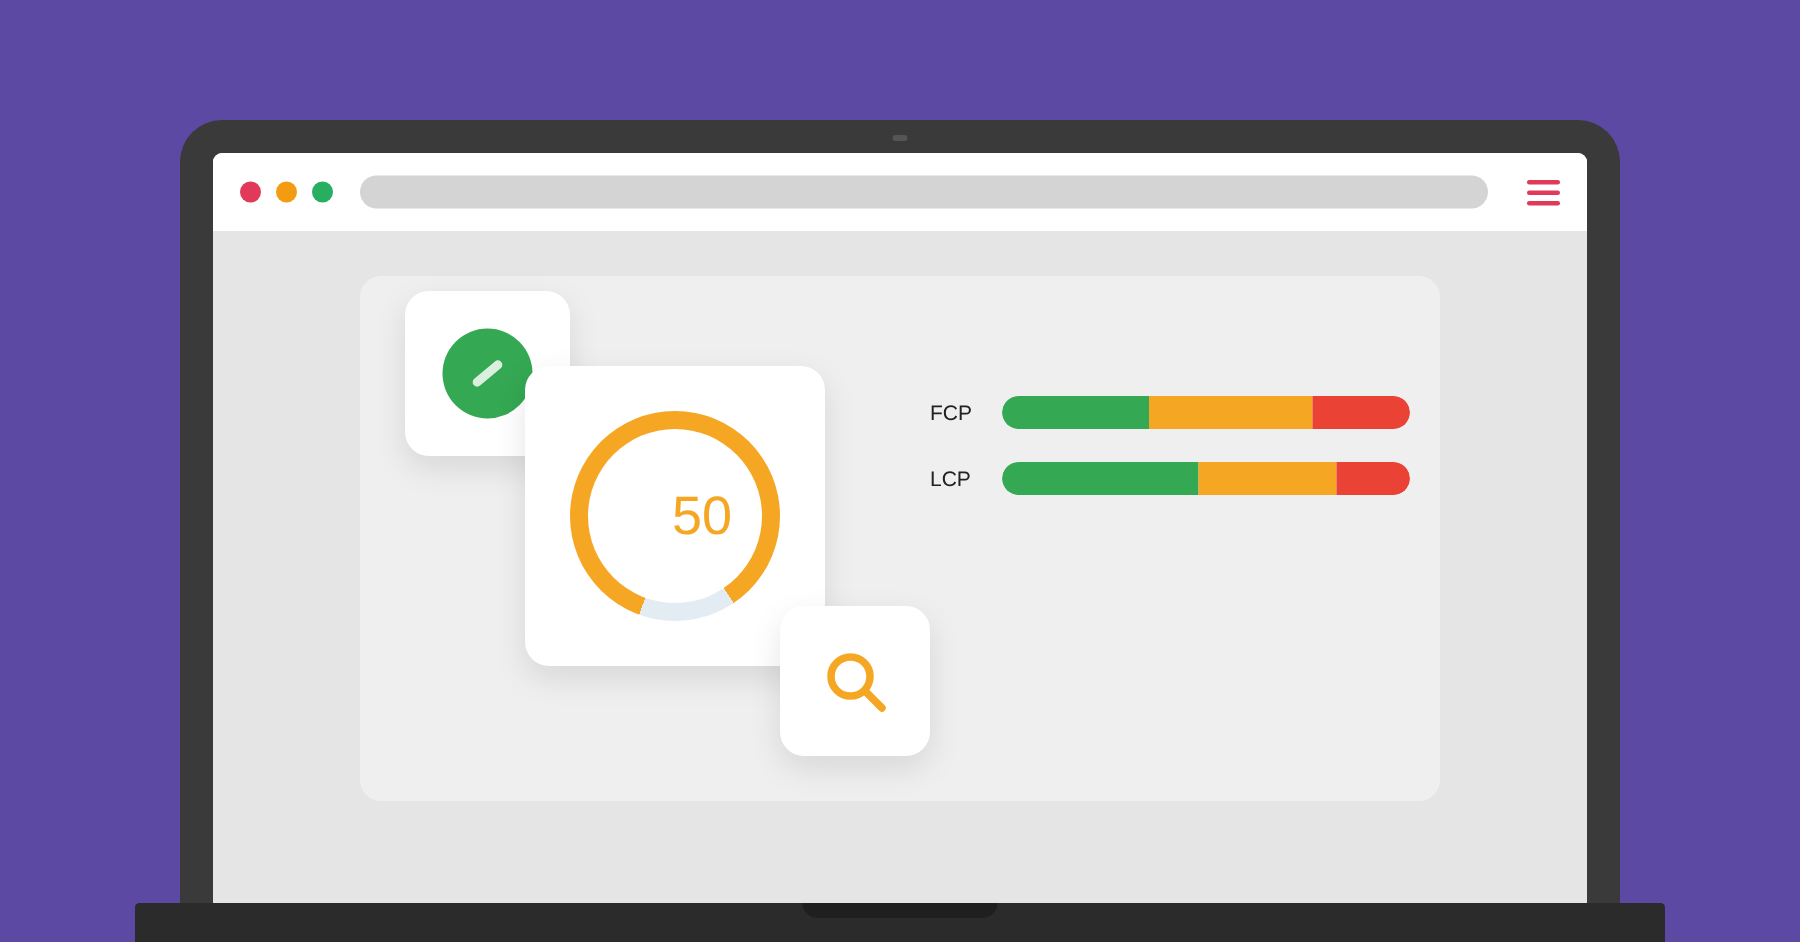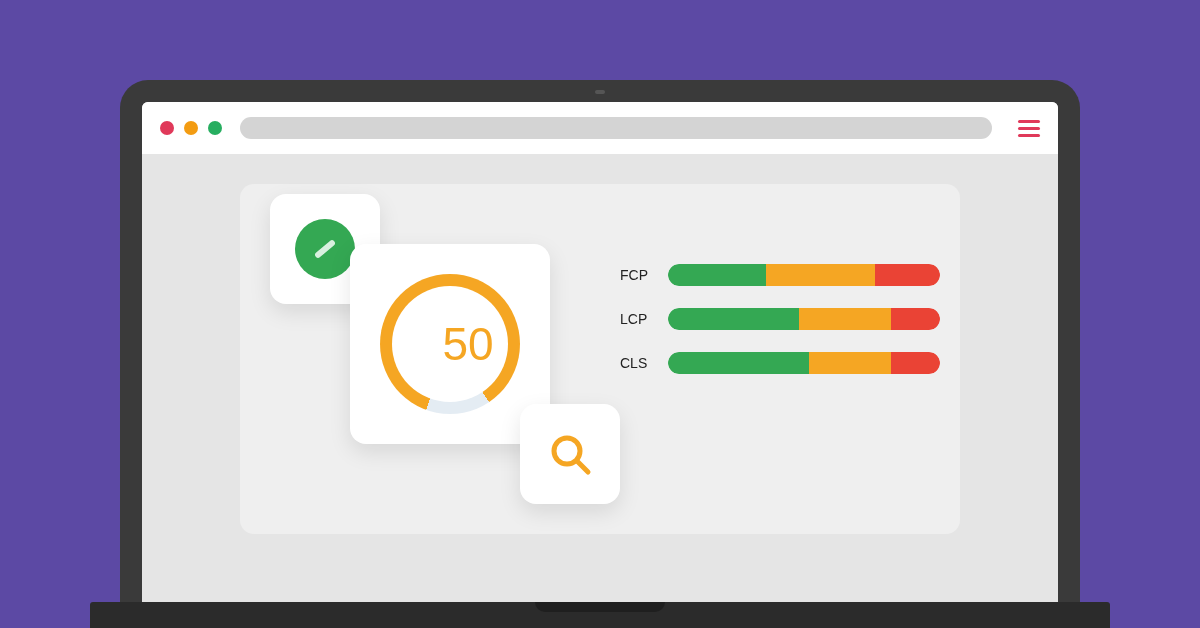--- a/index.html
+++ b/index.html
@@ -123,21 +123,21 @@
   }
   .gauge::before {
     content: "";
     position: absolute;
     width: 116px; height: 116px;
     background: #fff;
     border-radius: 50%;
   }
   .gauge-value {
     position: relative;
-    font-size: 46px;
+    font-size: 36px;
     color: #f5a623;
     font-weight: 400;
     margin-left: 36px;
   }
   .card-search {
     left: 280px; top: 220px;
     width: 100px; height: 100px;
     display: flex; align-items: center; justify-content: center;
   }
   .search-icon svg { display: block; }
@@ -248,28 +248,20 @@
               </div>
             </div>
             <div class="metric-row">
               <div class="metric-label">LCP</div>
               <div class="bar">
                 <div class="seg green" style="width:48%"></div>
                 <div class="seg orange" style="width:34%"></div>
                 <div class="seg red" style="width:18%"></div>
               </div>
             </div>
-            <div class="metric-row">
-              <div class="metric-label">CLS</div>
-              <div class="bar">
-                <div class="seg green" style="width:52%"></div>
-                <div class="seg orange" style="width:30%"></div>
-                <div class="seg red" style="width:18%"></div>
-              </div>
-            </div>
           </div>
 
         </div>
       </div>
 
     </div>
   </div>
   <div class="base"></div>
 </div>
 

